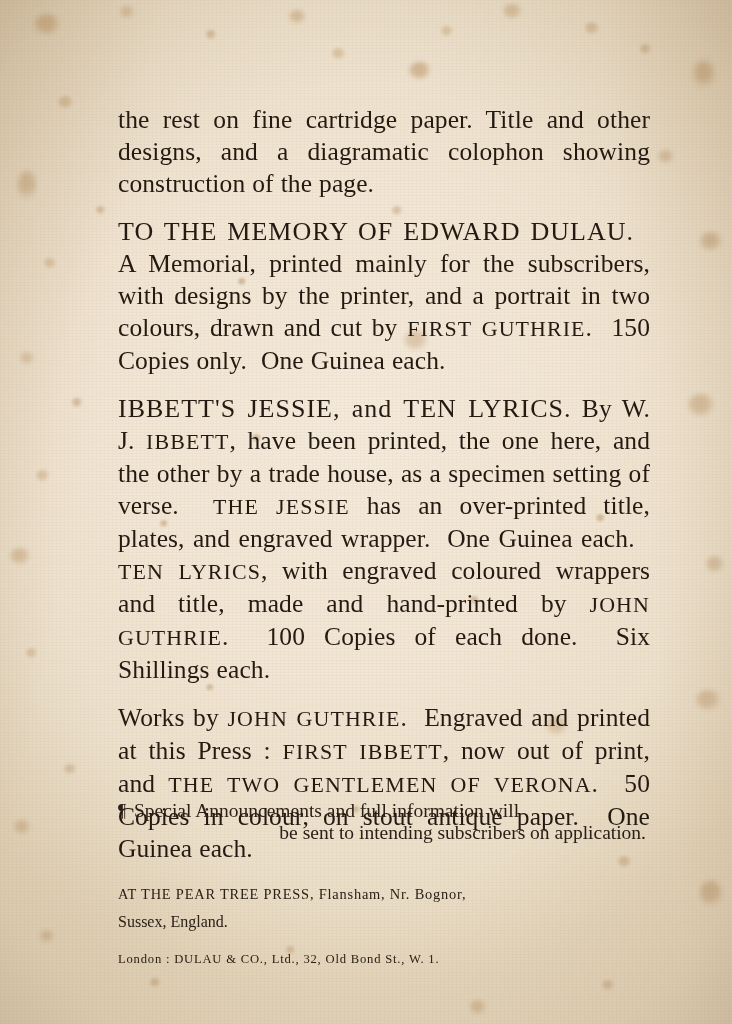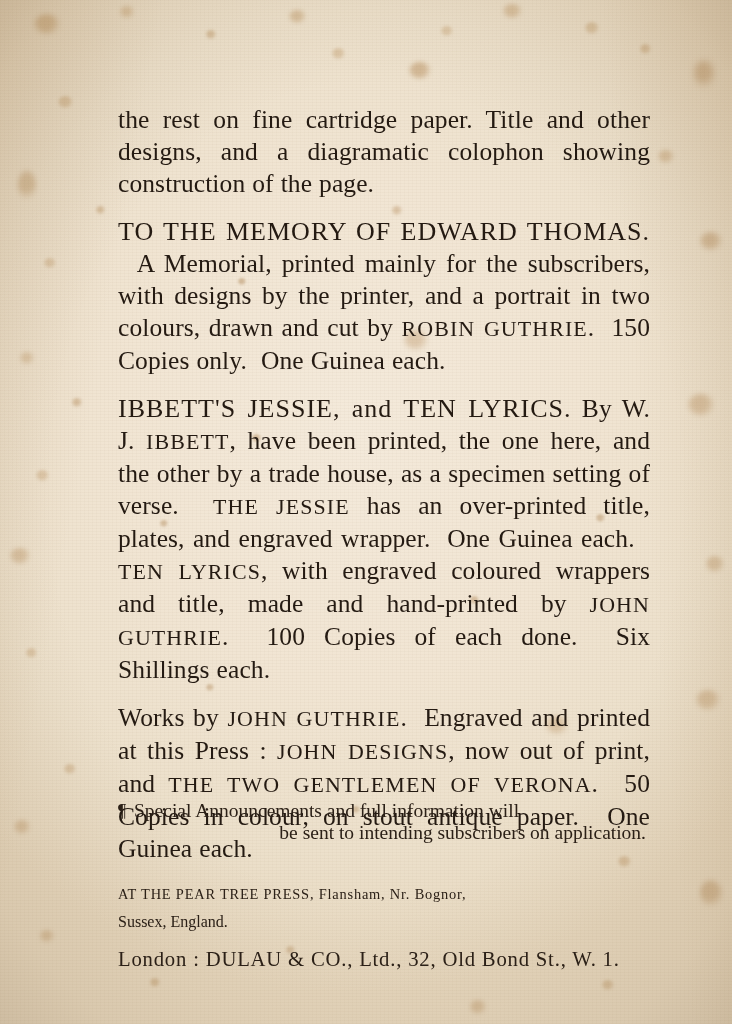--- a/index.html
+++ b/index.html
@@ -120,21 +120,21 @@
   #imprint .imprint-line2 {
     display: block;
     margin-right: 40px;
   }
 
   #publisher {
     position: absolute;
     left: 118px;
     top: 945px;
     width: 540px;
-    font-size: 23px;
+    font-size: 14px;
     line-height: 27px;
     color: #2b2017;
   }
 
   .scm { font-variant: normal; font-size: 0.9em; letter-spacing: 0.8px; }
 </style>
 </head>
 <body>
 
 <div id="page">
@@ -188,31 +188,31 @@
   <div id="grain"></div>
   <div id="vignette"></div>
 
   <div id="textblock">
 
     <p class="para">
       <span>the rest on fine cartridge paper.  Title and other designs, and a diagramatic colophon showing construction of the page.</span>
     </p>
 
     <p class="para">
-      <span class="head big">TO THE MEMORY OF EDWARD THOMAS.</span>
-      <span>&nbsp; A Memorial, printed mainly for the subscribers, with designs by the printer, and a portrait in two colours, drawn and cut by <span class="sc">ROBIN GUTHRIE</span>. &nbsp;150 Copies only. &nbsp;One Guinea each.</span>
+      <span class="head big">TO THE MEMORY OF EDWARD DULAU.</span>
+      <span>&nbsp; A Memorial, printed mainly for the subscribers, with designs by the printer, and a portrait in two colours, drawn and cut by <span class="sc">FIRST GUTHRIE</span>. &nbsp;150 Copies only. &nbsp;One Guinea each.</span>
     </p>
 
     <p class="para">
       <span class="head big">IBBETT'S JESSIE, and TEN LYRICS.</span>
       <span> By W. J. <span class="sc">IBBETT</span>, have been printed, the one here, and the other by a trade house, as a specimen setting of verse. &nbsp;<span class="sc">THE JESSIE</span> has an over-printed title, plates, and engraved wrapper. &nbsp;One Guinea each. &nbsp; <span class="sc">TEN LYRICS</span>, with engraved coloured wrappers and title, made and hand-printed by <span class="sc">JOHN GUTHRIE</span>. &nbsp;100 Copies of each done. &nbsp;Six Shillings each.</span>
     </p>
 
     <p class="para last">
-      <span>Works by <span class="sc">JOHN GUTHRIE</span>. &nbsp;Engraved and printed at this Press : <span class="sc">JOHN DESIGNS</span>, now out of print, and <span class="sc">THE TWO GENTLEMEN OF VERONA</span>. &nbsp;50 Copies in colour, on stout antique paper. &nbsp;One Guinea each.</span>
+      <span>Works by <span class="sc">JOHN GUTHRIE</span>. &nbsp;Engraved and printed at this Press : <span class="sc">FIRST IBBETT</span>, now out of print, and <span class="sc">THE TWO GENTLEMEN OF VERONA</span>. &nbsp;50 Copies in colour, on stout antique paper. &nbsp;One Guinea each.</span>
     </p>
 
   </div>
 
   <div id="note">
     <span class="pilcrow">¶</span><span>Special Announcements and full information will</span>
     <span class="note-line2">be sent to intending subscribers on application.</span>
   </div>
 
   <div id="imprint">

